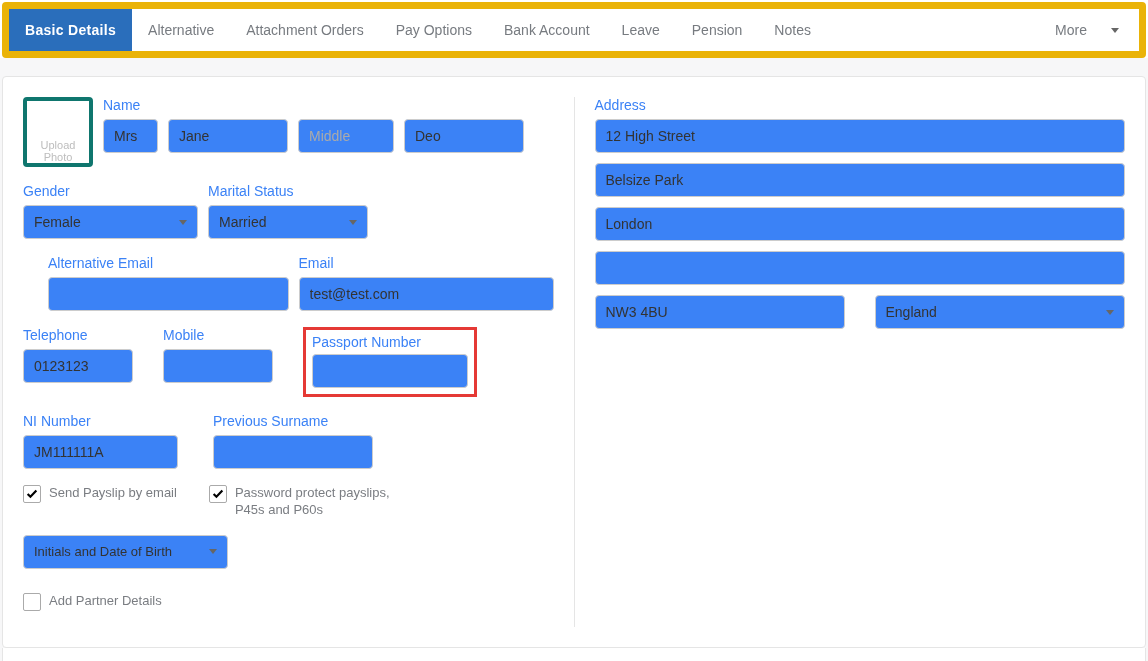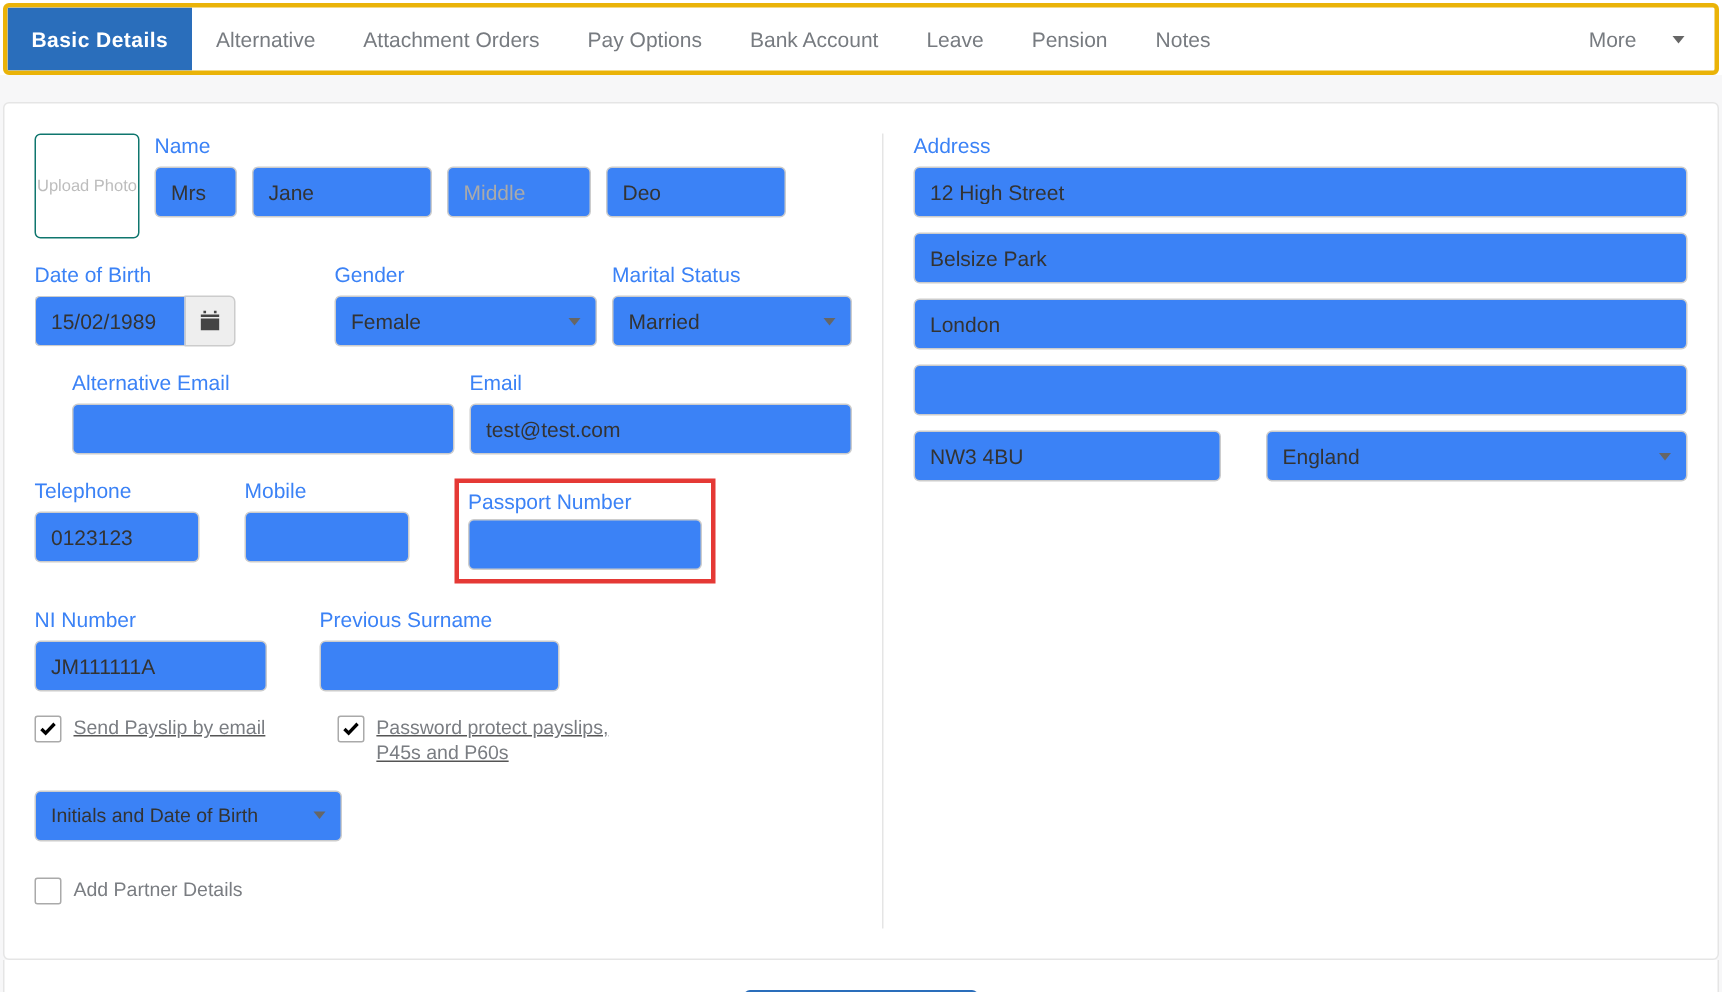--- a/index.html
+++ b/index.html
@@ -8,21 +8,21 @@
     padding: 0;
     font-family: Arial, Helvetica, sans-serif;
     font-size: 14px;
     color: #555;
     background: #fff;
     width: 1148px;
   }
   .tabs {
     display: flex;
     align-items: flex-start;
-    border: 3px solid #eab308;
+    border: 7px solid #eab308;
     border-radius: 4px;
     margin: 2px 2px 0 2px;
     background: #fff;
     overflow: hidden;
   }
   .tab {
     padding: 13px 16px;
     color: #777b80;
     font-size: 14px;
     cursor: pointer;
@@ -60,26 +60,26 @@
   .label {
     color: #3b82f6;
     font-size: 14px;
     margin-bottom: 6px;
   }
   .row { display: flex; gap: 10px; align-items: flex-start; }
   .field-block { margin-bottom: 16px; }
   .upload {
     width: 70px;
     height: 70px;
-    border: 1px solid #0f766e;
+    border: 4px solid #0f766e;
     border-radius: 4px;
     color: #bdbdbd;
     font-size: 11px;
     display: flex;
-    align-items: center;
+    align-items: flex-end;
     justify-content: center;
     text-align: center;
     cursor: pointer;
   }
   input.text, .select {
     border: 1px solid #ccc;
     border-radius: 4px;
     height: 34px;
     padding: 0 10px;
     font-size: 14px;
@@ -182,31 +182,20 @@
           <div class="row">
             <input class="text" style="width: 55px;" value="Mrs">
             <input class="text" style="width: 120px;" value="Jane">
             <input class="text" style="width: 96px;" placeholder="Middle">
             <input class="text" style="width: 120px;" value="Deo">
           </div>
         </div>
       </div>
 
       <div class="row field-block">
-        <div style="width:190px;">
-          <div class="label">Date of Birth</div>
-          <div class="date-wrap">
-            <input class="text" value="15/02/1989" style="">
-            <div class="date-btn">
-              <svg class="icon" viewBox="0 0 16 16">
-                  <path fill="#444" d="M3 0h2v2H3zM11 0h2v2h-2zM1 3h14v2H1zM1 6h14v9H1zM3 8h2v2H3zm4 0h2v2H7zm4 0h2v2h-2zM3 11h2v2H3zm4 0h2v2H7zm4 0h2v2h-2z"></path>
-                </svg>
-            </div>
-          </div>
-        </div>
         <div style="width:175px;">
           <div class="label">Gender</div>
           <div class="select">
             <span>Female</span>
             <span class="caret"></span>
           </div>
         </div>
         <div style="width:160px;">
           <div class="label">Marital Status</div>
           <div class="select">
@@ -248,21 +237,21 @@
         <div style="width:155px;">
           <div class="label">NI Number</div>
           <input class="text" style="width: 100%;" value="JM111111A">
         </div>
         <div style="width:160px;margin-left:25px;">
           <div class="label">Previous Surname</div>
           <input class="text" style="width: 100%;" value="">
         </div>
       </div>
 
-      <div class="row field-block" style="gap:48px;text-decoration:underline;">
+      <div class="row field-block" style="gap:32px;">
         <div class="check-row">
           <div class="checkbox">
             <svg class="icon" viewBox="0 0 16 16">
                 <path fill="none" stroke="#000" stroke-width="2.5" d="M3 8l3.2 3.2L13 4"></path>
               </svg>
           </div>
           <span class="check-label">Send Payslip by email</span>
         </div>
         <div class="check-row" style="max-width:190px;">
           <div class="checkbox">
@@ -296,21 +285,21 @@
       <div class="field-block" style="margin-bottom:10px;">
         <input class="text" style="width: 100%;" value="Belsize Park">
       </div>
       <div class="field-block" style="margin-bottom:10px;">
         <input class="text" style="width: 100%;" value="London">
       </div>
       <div class="field-block" style="margin-bottom:10px;">
         <input class="text" style="width: 100%;" value="">
       </div>
       <div class="row">
-        <input class="text" style="width: 205px;" value="NW3 4BU">
+        <input class="text" style="width: 250px;" value="NW3 4BU">
         <div class="select" style="flex:1;margin-left:20px;">
           <span>England</span>
           <span class="caret"></span>
         </div>
       </div>
     </div>
   </div>
 
   <div class="footer">
     <button class="primary-btn">Update Employee</button>

